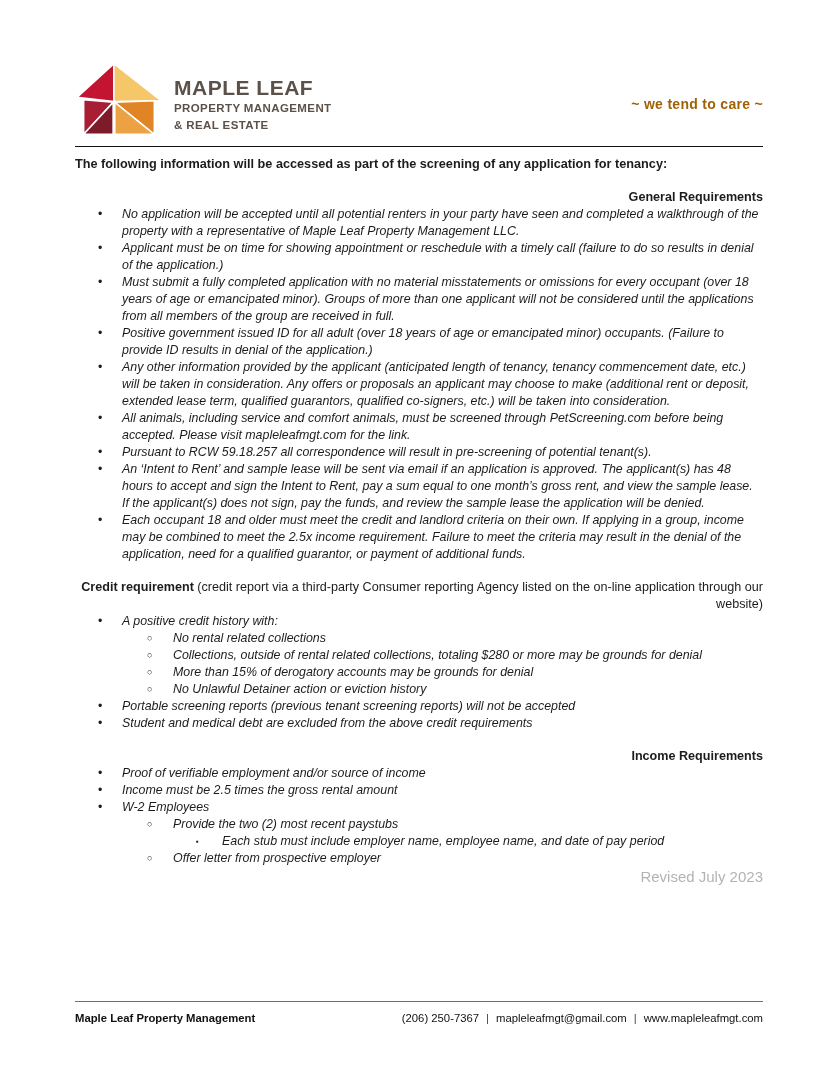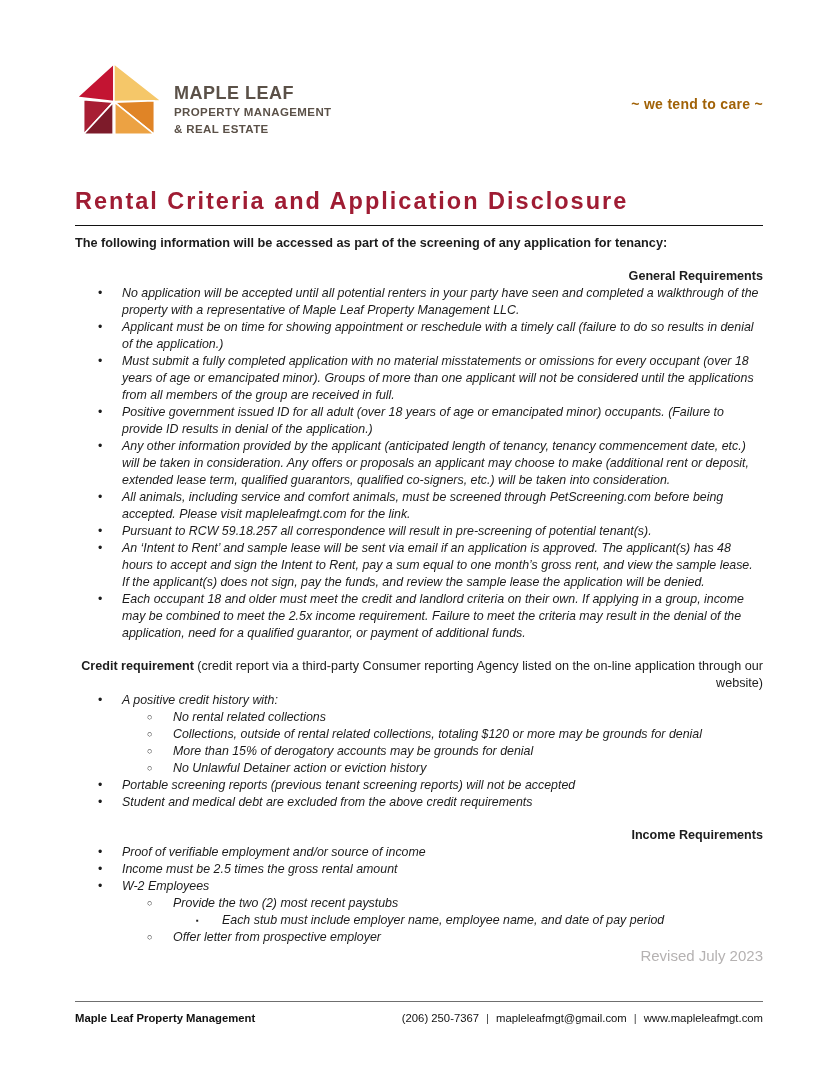--- a/index.html
+++ b/index.html
@@ -12,21 +12,21 @@
     padding:0 72px 0 75px;
     font-family:"Liberation Sans",sans-serif;
     font-size:12.4px;line-height:17px;color:#1c1c1c;
     overflow:hidden;
   }
   
   .header{display:flex;justify-content:space-between;align-items:flex-start;padding-top:62px;}
   .logo{display:flex;gap:11px;}
   .logo svg{display:block;}
   .logo-text{margin-top:15px;}
-  .brand{font-size:18px;font-weight:bold;letter-spacing:.5px;color:#5b5148;line-height:1.0;margin-top:7px;}
+  .brand{font-size:21px;font-weight:bold;letter-spacing:.5px;color:#5b5148;line-height:1.0;}
   .brand-sub{font-size:11.5px;font-weight:bold;letter-spacing:.4px;color:#5b5148;line-height:1.25;margin-top:3px;}
   .tagline{margin-top:34px;font-size:14px;font-weight:bold;color:#a16207;letter-spacing:.3px;}
   
   .title{margin:50px 0 0;font-size:23.5px;font-weight:bold;letter-spacing:2px;color:#9f1c33;line-height:1.2;}
   .title-rule{border:none;border-top:1.6px solid #121212;margin:10px 0 0;}
   .intro{font-weight:bold;font-size:12.7px;margin:9px 0 0;}
   
   .doc-section{margin-top:16px;}
   .sec-heading{margin:0;font-size:12.6px;text-align:right;}
   .sec-heading b{font-weight:bold;}
@@ -70,21 +70,20 @@
       </svg>
       <div class="logo-text">
         <div class="brand">MAPLE LEAF</div>
         <div class="brand-sub">PROPERTY MANAGEMENT</div>
         <div class="brand-sub">&amp; REAL ESTATE</div>
       </div>
     </div>
     <div class="tagline">~ we tend to care ~</div>
   </header>
 
-  <h1 class="title">Rental Criteria and Application Disclosure</h1>
   <hr class="title-rule">
   <p class="intro">The following information will be accessed as part of the screening of any application for tenancy:</p>
 
   <div id="sections">
       <section class="doc-section">
         <p class="sec-heading"><b>General Requirements</b></p>
         <div class="li l1">
           <span class="bullet">•</span>
           <span class="txt">No application will be accepted until all potential renters in your party have seen and completed a walkthrough of the property with a representative of Maple Leaf Property Management LLC.</span>
         </div>
@@ -126,21 +125,21 @@
         <div class="li l1">
           <span class="bullet">•</span>
           <span class="txt">A positive credit history with:</span>
         </div>
         <div class="li l2">
           <span class="bullet">○</span>
           <span class="txt">No rental related collections</span>
         </div>
         <div class="li l2">
           <span class="bullet">○</span>
-          <span class="txt">Collections, outside of rental related collections, totaling $120 or more may be grounds for denial</span>
+          <span class="txt">Collections, outside of rental related collections, totaling $280 or more may be grounds for denial</span>
         </div>
         <div class="li l2">
           <span class="bullet">○</span>
           <span class="txt">More than 15% of derogatory accounts may be grounds for denial</span>
         </div>
         <div class="li l2">
           <span class="bullet">○</span>
           <span class="txt">No Unlawful Detainer action or eviction history</span>
         </div>
         <div class="li l1">

